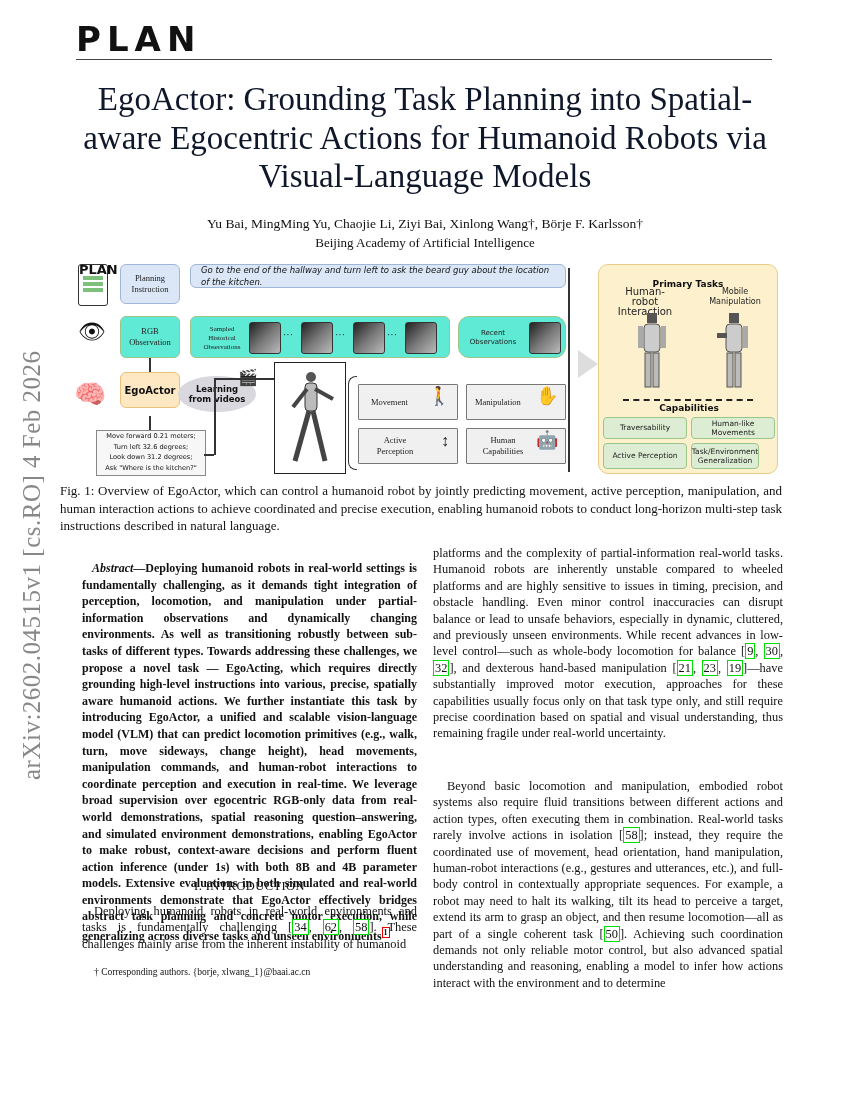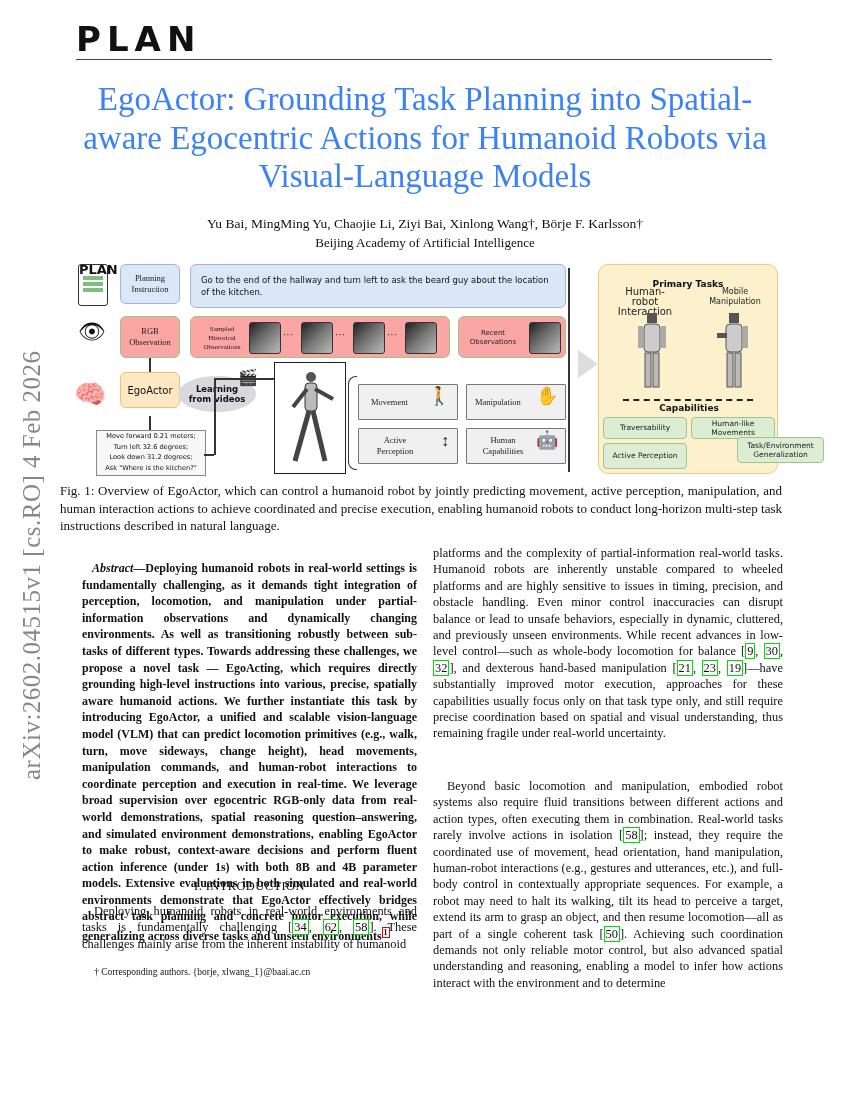--- a/index.html
+++ b/index.html
@@ -1,29 +1,29 @@
 <!DOCTYPE html>
 <html><head>
 <meta charset="utf-8">
 <style>
   html, body { margin:0; padding:0; background:#fff; }
   body { width:850px; height:1100px; position:relative; overflow:hidden; font-family:"Liberation Serif", serif; color:#111; }
   .abs { position:absolute; }
   .logo { left:76px; top:22px; font-family:"DejaVu Sans", sans-serif; font-weight:bold; font-size:34px; letter-spacing:6px; color:#111; line-height:34px; }
   .header-rule { left:76px; top:59px; width:696px; height:1px; background:#444; }
-  .title { left:60px; top:80px; width:730px; text-align:center; font-size:33px; line-height:38.5px; color:#3b82f6; }
+  .title { left:60px; top:80px; width:730px; text-align:center; font-size:33px; line-height:38.5px; color:#0f172a; }
   .authors { left:60px; top:215px; width:730px; text-align:center; font-size:13.5px; line-height:18px; }
   .affil { left:60px; top:234px; width:730px; text-align:center; font-size:13px; line-height:17px; }
   .arxiv { left:18px; top:780px; width:500px; transform-origin:0 0; transform:rotate(-90deg); font-size:25px; color:#888; white-space:nowrap; letter-spacing:0.5px; }
 
   
   .fig { left:74px; top:260px; width:706px; height:216px; font-family:"DejaVu Sans", sans-serif; }
   .box { position:absolute; border-radius:6px; box-sizing:border-box; display:flex; align-items:center; justify-content:center; text-align:center; }
   .blue { background:#dbe7f7; border:1px solid #9fb6d6; }
-  .green { background:#fca5a5; border:1px solid #9cc58a; }
+  .green { background:#5eead4; border:1px solid #9cc58a; }
   .orange { background:#fde8c3; border:1px solid #e9c27a; }
   .grey { background:#f0f0f0; border:1px solid #777; border-radius:1px; }
   .ylw { background:#fdf0cd; border:1px solid #e8cd88; border-radius:10px; }
   .lbl9 { font-size:8.5px; line-height:11px; color:#222;font-family:Liberation Serif, serif; }
   .lbl7 { font-size:7px; line-height:9px; color:#222; }
   .thumb { position:absolute; width:30px; height:30px; background:linear-gradient(135deg,#222 0%,#777 50%,#bbb 100%); border:1px solid #333; border-radius:3px; }
   .dots { position:absolute; font-size:10px; color:#222; }
   .icon { position:absolute; font-size:22px; line-height:24px; text-align:center; }
   .cap-box { position:absolute; background:#dcedd3; border:1px solid #9cc58a; border-radius:4px; box-sizing:border-box; display:flex; align-items:center; justify-content:center; text-align:center; font-size:7.5px; line-height:9.5px; color:#222; }
   .robot { position:absolute; width:34px; height:80px; }
@@ -60,43 +60,43 @@
   <div class="icon" style="left:4px;top:4px;width:28px;height:40px;border:1.5px solid #333;border-radius:3px;background:#fff;font-size:7px;line-height:9px;">
     <div style="font-weight:bold;font-size:13px;">PLAN</div>
     <div style="margin:2px 4px;height:4px;background:#7cc07c;"></div>
     <div style="margin:2px 4px;height:4px;background:#7cc07c;"></div>
     <div style="margin:2px 4px;height:4px;background:#7cc07c;"></div>
   </div>
   <div class="icon" style="left:2px;top:60px;width:32px;">👁</div>
   <div class="icon" style="left:0px;top:122px;width:34px;font-size:26px;">🧠</div>
 
   <div class="box blue lbl9" style="left:46px;top:4px;width:60px;height:40px;">Planning Instruction</div>
-  <div class="box blue" style="left:116px;top:4px;width:376px;height:44px;justify-content:flex-start;text-align:left;padding:0 10px;font-size:8.5px;line-height:12px;">Go to the end of the hallway and turn left to ask the beard guy about the location of the kitchen.</div>
+  <div class="box blue" style="left:116px;top:4px;width:376px;height:24px;justify-content:flex-start;text-align:left;padding:0 10px;font-style:italic;font-size:8.5px;line-height:12px;">Go to the end of the hallway and turn left to ask the beard guy about the location of the kitchen.</div>
 
   <div class="box green lbl9" style="left:46px;top:56px;width:60px;height:42px;">RGB Observation</div>
   <div class="box green" style="left:116px;top:56px;width:260px;height:42px;font-family:Liberation Serif, serif;">
     <div class="lbl7" style="position:absolute;left:6px;top:8px;width:50px;">Sampled Historical Observations</div>
     <div class="thumb" style="left:58px;top:5px;"></div>
     <div class="dots" style="left:92px;top:12px;">···</div>
     <div class="thumb" style="left:110px;top:5px;"></div>
     <div class="dots" style="left:144px;top:12px;">···</div>
     <div class="thumb" style="left:162px;top:5px;"></div>
     <div class="dots" style="left:196px;top:12px;">···</div>
     <div class="thumb" style="left:214px;top:5px;"></div>
   </div>
-  <div class="box green" style="left:384px;top:56px;width:108px;height:42px;">
+  <div class="box green" style="left:384px;top:56px;width:108px;height:42px;border-radius:11px;">
     <div class="lbl7" style="position:absolute;left:4px;top:12px;width:60px;">Recent Observations</div>
     <div class="thumb" style="left:70px;top:5px;"></div>
   </div>
 
   <div class="line" style="left:494px;top:8px;width:1.5px;height:204px;"></div>
   <div class="abs" style="left:504px;top:90px;width:0;height:0;border-top:14px solid transparent;border-bottom:14px solid transparent;border-left:20px solid #ddd;"></div>
 
   <div class="line" style="left:75px;top:98px;width:1.5px;height:14px;"></div>
-  <div class="box orange" style="left:46px;top:112px;width:60px;height:36px;font-size:10px;">EgoActor</div>
+  <div class="box orange" style="left:46px;top:112px;width:60px;height:36px;font-size:10px;font-weight:bold;">EgoActor</div>
   <div class="box" style="left:104px;top:116px;width:78px;height:36px;border-radius:50%;background:#d8d8de;font-weight:bold;font-size:8.5px;line-height:10px;padding:0 8px;">Learning from videos</div>
   <div class="icon" style="left:162px;top:106px;width:24px;font-size:16px;">🎬</div>
 
   <div class="line" style="left:75px;top:156px;width:1.5px;height:14px;"></div>
   <div class="abs" style="left:22px;top:170px;width:108px;height:44px;background:#f7f7f7;border:1px solid #888;font-size:6.6px;line-height:10.6px;text-align:center;">
     <div>Move forward 0.21 meters;</div>
     <div>Turn left 32.6 degrees;</div>
     <div>Look down 31.2 degrees;</div>
     <div>Ask "Where is the kitchen?"</div>
   </div>
@@ -152,21 +152,21 @@
       <rect x="0" y="22" width="10" height="5" fill="#555"></rect>
         <rect x="26" y="15" width="5" height="22" fill="#aaa"></rect>
       <rect x="10" y="42" width="6" height="34" fill="#bbb" stroke="#555"></rect>
         <rect x="18" y="42" width="6" height="34" fill="#bbb" stroke="#555"></rect>
     </svg>
     <div style="position:absolute;left:24px;top:134px;width:130px;border-top:2px dashed #222;"></div>
     <div style="position:absolute;left:0;top:138px;width:180px;font-weight:bold;font-size:9px;">Capabilities</div>
     <div class="cap-box" style="left:4px;top:152px;width:84px;height:22px;">Traversability</div>
     <div class="cap-box" style="left:92px;top:152px;width:84px;height:22px;">Human-like Movements</div>
     <div class="cap-box" style="left:4px;top:178px;width:84px;height:26px;">Active Perception</div>
-    <div class="cap-box" style="left:92px;top:172px;width:87px;height:26px;margin-left:46px;">Task/Environment Generalization</div>
+    <div class="cap-box" style="left:92px;top:178px;width:68px;height:26px;">Task/Environment Generalization</div>
   </div>
 </div>
 
 <div class="abs caption">Fig. 1: Overview of EgoActor, which can control a humanoid robot by jointly predicting movement, active perception, manipulation, and human interaction actions to achieve coordinated and precise execution, enabling humanoid robots to conduct long-horizon multi-step task instructions described in natural language.</div>
 
 <div class="abs abstract">
   <span style="display:inline-block;width:10px;"></span><i>Abstract</i><span>—</span><span>Deploying humanoid robots in real-world settings is fundamentally challenging, as it demands tight integration of perception, locomotion, and manipulation under partial-information observations and dynamically changing environments. As well as transitioning robustly between sub-tasks of different types. Towards addressing these challenges, we propose a novel task — EgoActing, which requires directly grounding high-level instructions into various, precise, spatially aware humanoid actions. We further instantiate this task by introducing EgoActor, a unified and scalable vision-language model (VLM) that can predict locomotion primitives (e.g., walk, turn, move sideways, change height), head movements, manipulation commands, and human-robot interactions to coordinate perception and execution in real-time. We leverage broad supervision over egocentric RGB-only data from real-world demonstrations, spatial reasoning question–answering, and simulated environment demonstrations, enabling EgoActor to make robust, context-aware decisions and perform fluent action inference (under 1s) with both 8B and 4B parameter models. Extensive evaluations in both simulated and real-world environments demonstrate that EgoActor effectively bridges abstract task planning and concrete motor execution, while generalizing across diverse tasks and unseen environments</span><span class="fnref">1</span>
 </div>
 
 <div class="abs section">I. INTRODUCTION</div>

